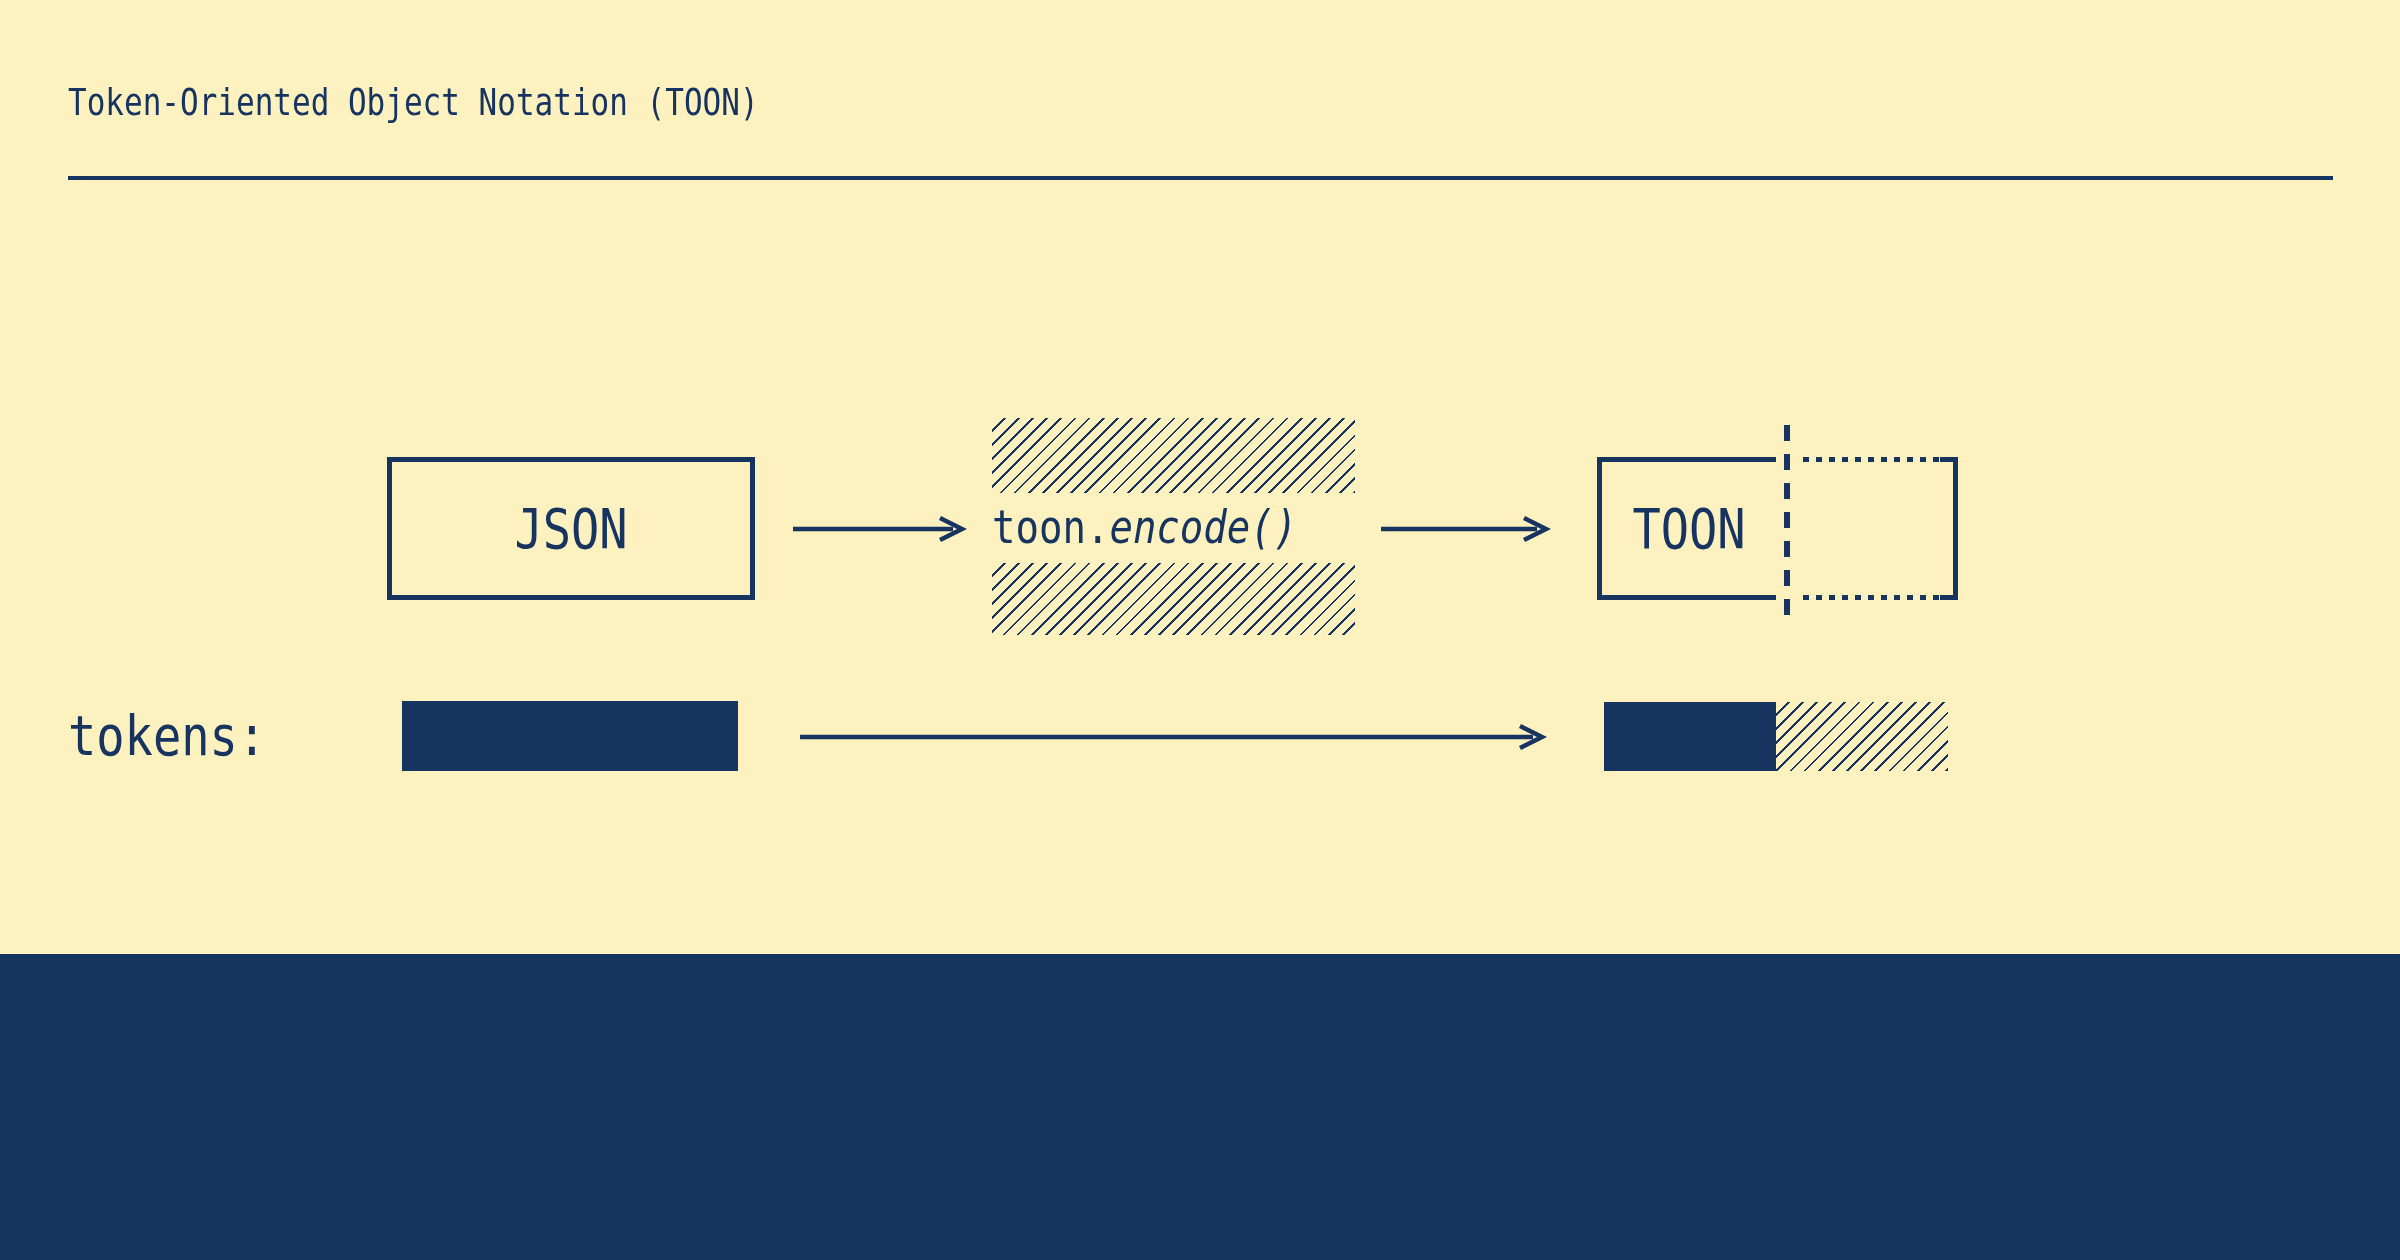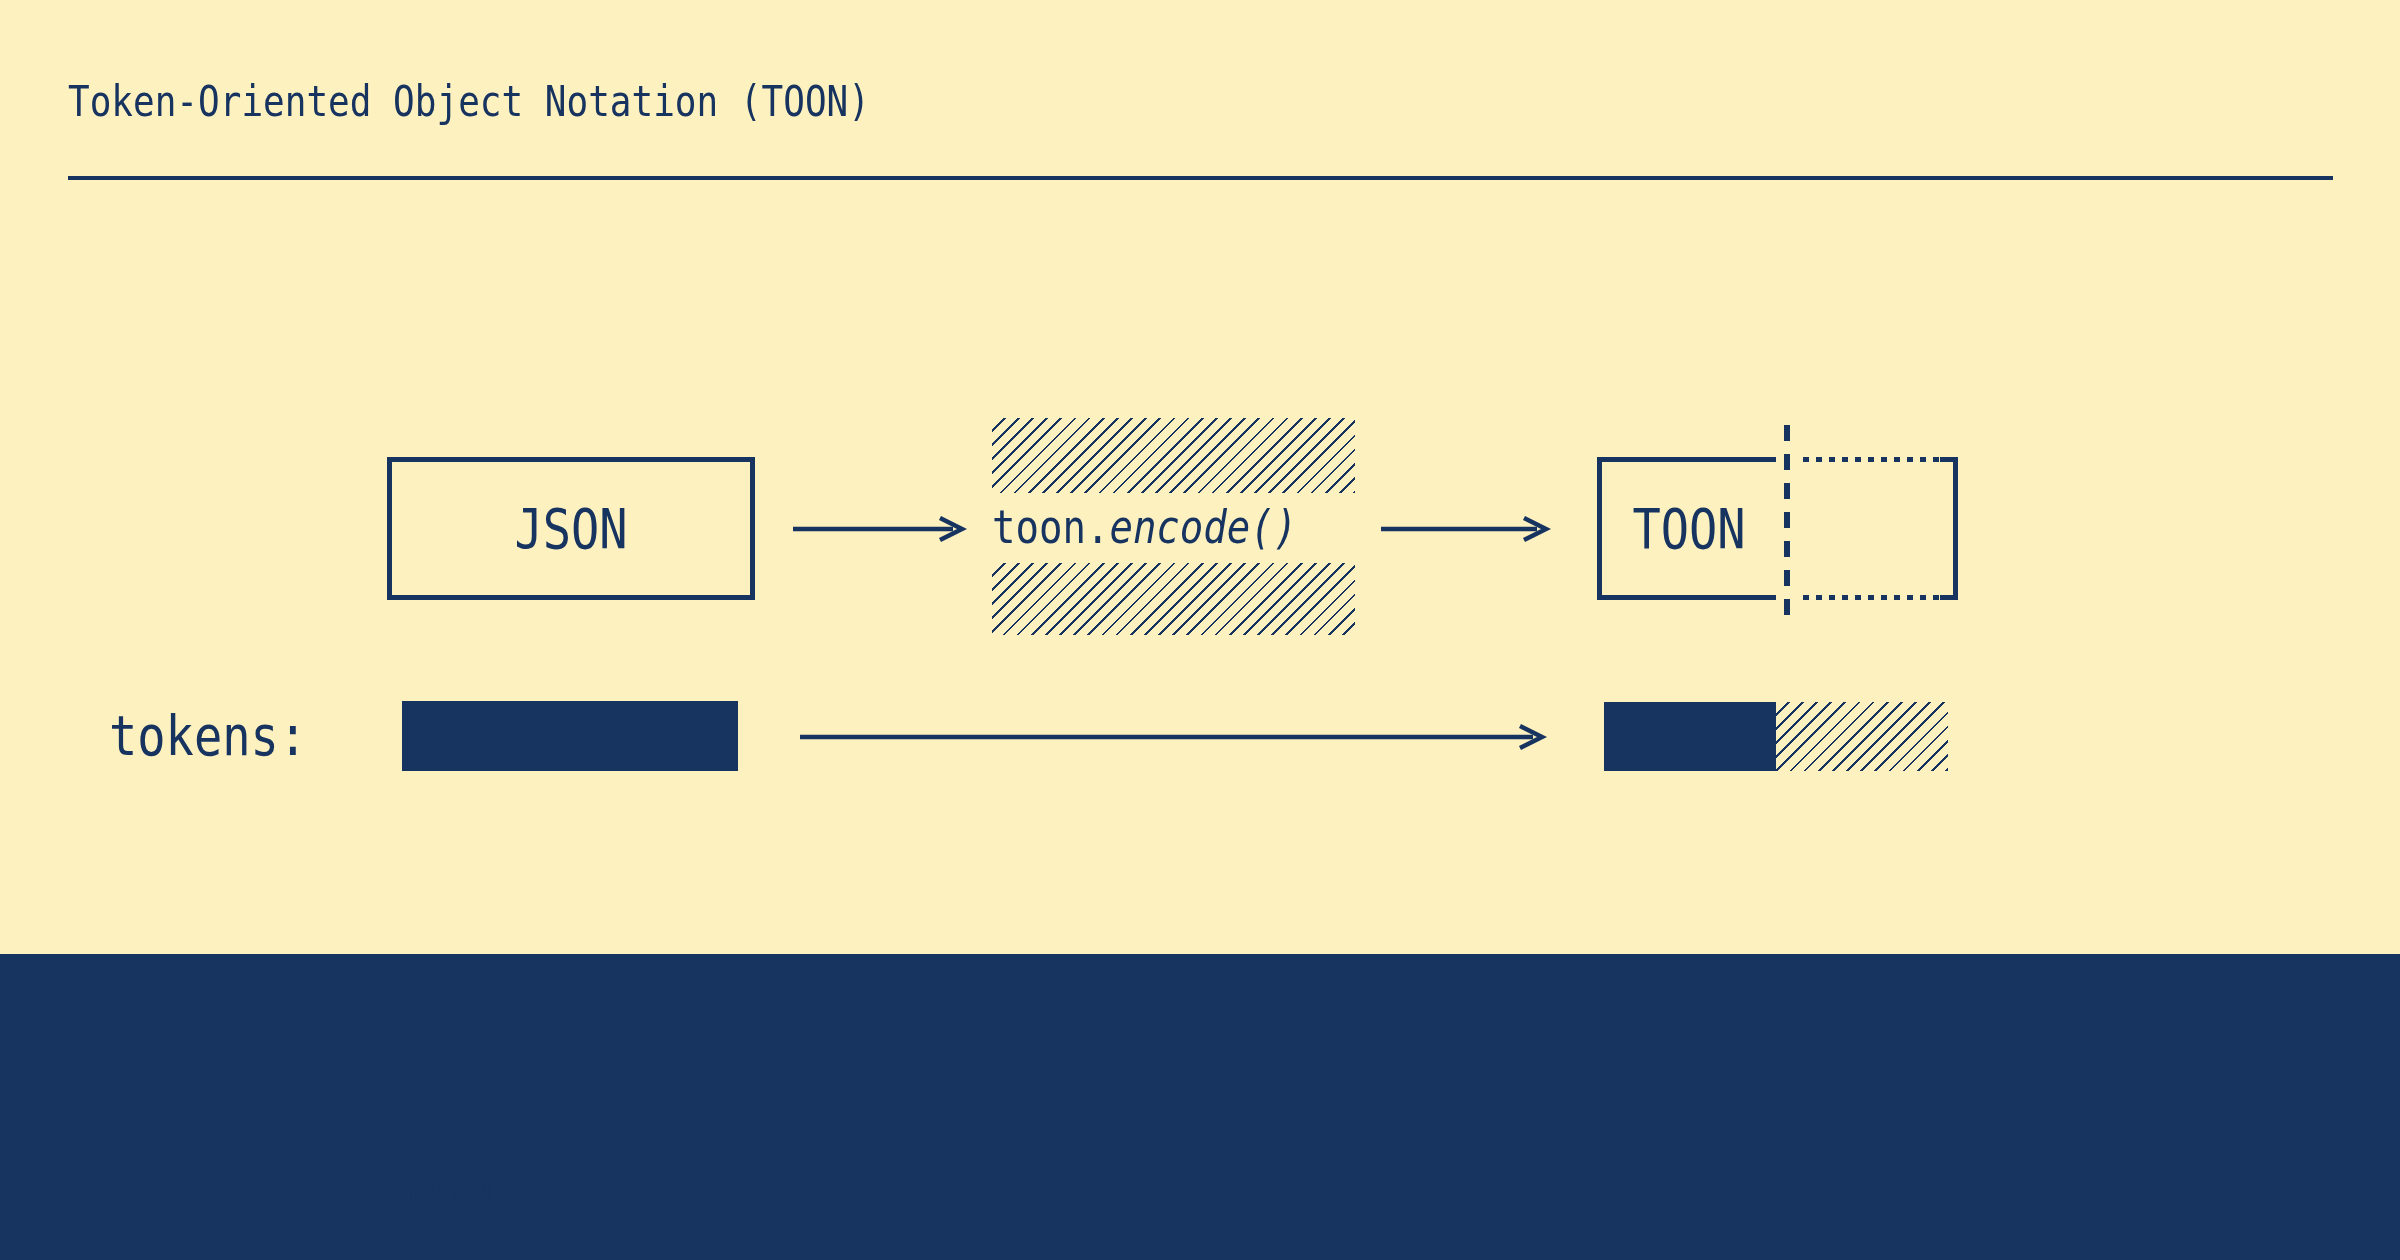--- a/index.html
+++ b/index.html
@@ -14,21 +14,21 @@
     color:var(--navy);
     font-family:"DejaVu Sans Mono","Liberation Mono",monospace;
     overflow:hidden;
   }
   
   .tl{display:inline-block;transform:scaleY(1.18);transform-origin:50% 50%;}
   .it{font-style:italic;}
 
   .title{
     position:absolute;left:68px;top:74px;
-    font-size:36px;line-height:56px;letter-spacing:0px;white-space:pre;
+    font-size:31px;line-height:56px;letter-spacing:0px;white-space:pre;
   }
   .rule{
     position:absolute;left:68px;top:176px;width:2265px;height:4px;
     background:var(--navy);
   }
 
   .box{
     position:absolute;box-sizing:border-box;
     border:5px solid var(--navy);
     display:flex;align-items:center;justify-content:center;
@@ -65,21 +65,21 @@
   }
   .ghost-top{top:457px;}
   .ghost-bottom{top:595px;}
   .ghost-right{position:absolute;left:1953px;top:457px;width:5px;height:143px;background:var(--navy);}
   .ghost-stub{position:absolute;width:18px;height:5px;background:var(--navy);left:1940px;}
   .ghost-stub.top{top:457px;}
   .ghost-stub.bottom{top:595px;}
 
   .tokens-label{
     position:absolute;left:68px;top:708px;
-    font-size:47px;line-height:56px;white-space:pre;margin-left:41px;
+    font-size:47px;line-height:56px;white-space:pre;
   }
   .bar{position:absolute;background:var(--navy);}
   .bar-json{left:402px;top:701px;width:336px;height:70px;}
   .bar-toon{left:1604px;top:702px;width:172px;height:69px;}
   .bar-toon-saved{left:1776px;top:702px;width:172px;height:69px;}
   .savings{
     position:absolute;left:1972px;top:708px;
     font-size:47px;line-height:56px;white-space:pre;
   }
 

